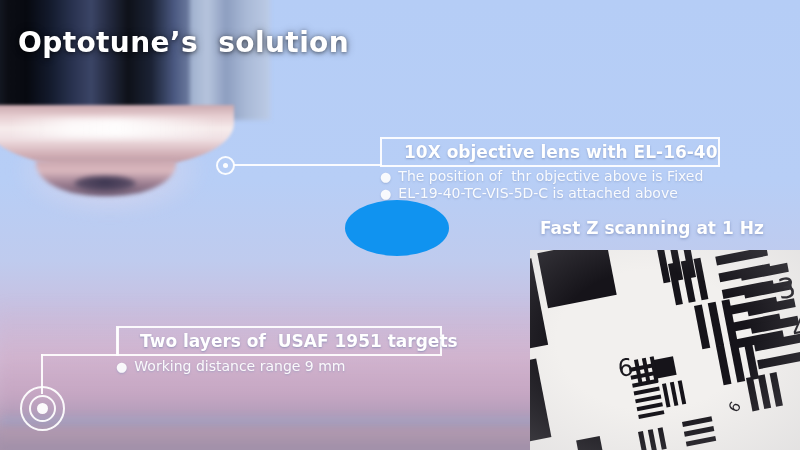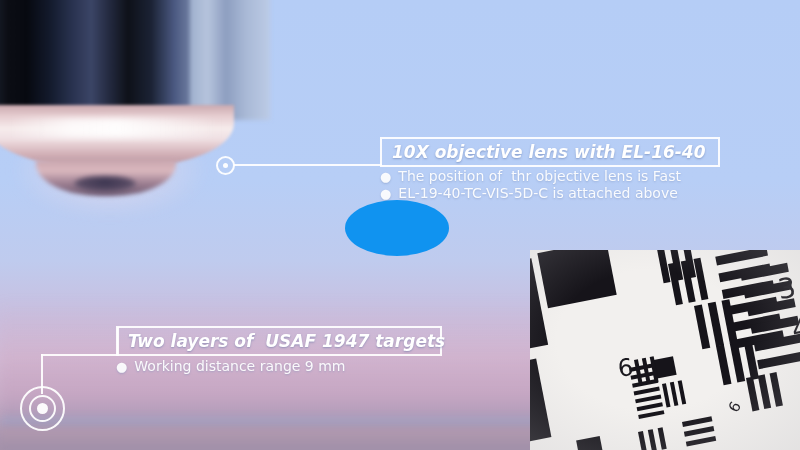--- a/index.html
+++ b/index.html
@@ -176,22 +176,21 @@
     white-space: pre;
   }
 
   
   .callout-box {
     position: absolute;
     border: 2px solid rgba(255,255,255,0.92);
     box-sizing: border-box;
     display: flex;
     align-items: center;
-    padding: 0 10px;
-    font-style: italic;
+    padding: 0 22px;
   }
   .callout-title {
     font-size: 17px;
     font-weight: 700;
     color: #ffffff;
     white-space: pre;
     text-shadow: 0 1px 2px rgba(90,110,160,0.5);
   }
   .callout-bullets {
     position: absolute;
@@ -294,35 +293,36 @@
   <div>
     <div class="objective-barrel"></div>
     <div class="objective-barrel2"></div>
     <div class="objective-glow"></div>
     <div class="objective-collar"></div>
     <div class="objective-collar-sheen"></div>
     <div class="objective-tip"></div>
     <div class="objective-lenslet"></div>
   </div>
 
+  <div class="slide-title">Optotune’s  solution</div>
 
   <div>
 
     <div class="marker-ring" style="left:216px; top:156px; width:19px; height:19px;"></div>
     <div class="marker-dot" style="left:223px; top:163px; width:5px; height:5px;"></div>
     <div class="leader leader-h" style="left:234px; top:164px; width:148px;"></div>
 
     <div class="callout-box" style="left:380px; top:137px; width:340px; height:30px;">
       <span class="callout-title">10X objective lens with EL-16-40</span>
     </div>
 
     <div class="callout-bullets" style="left:380px; top:168px;">
       <div class="bullet-row">
         <span class="bullet-dot">●</span>
-        <span>The position of  thr objective lens is Fast</span>
+        <span>The position of  thr objective above is Fixed</span>
       </div>
       <div class="bullet-row">
         <span class="bullet-dot">●</span>
         <span>EL-19-40-TC-VIS-5D-C is attached above</span>
       </div>
     </div>
   </div>
 
   <div class="blue-ellipse" style="left:345px; top:200px; width:104px; height:56px; background:#1093f0;"></div>
 
@@ -330,31 +330,32 @@
 
     <div class="marker-ring" style="left:20px; top:386px; width:45px; height:45px;"></div>
     <div class="marker-ring" style="left:29px; top:395px; width:27px; height:27px;"></div>
     <div class="marker-dot" style="left:37px; top:403px; width:11px; height:11px;"></div>
 
     <div class="leader leader-v" style="left:41px; top:354px; height:40px;"></div>
     <div class="leader leader-h" style="left:41px; top:354px; width:77px;"></div>
     <div class="leader leader-v" style="left:117px; top:327px; height:29px;"></div>
 
     <div class="callout-box" style="left:116px; top:326px; width:326px; height:30px;">
-      <span class="callout-title">Two layers of  USAF 1947 targets</span>
+      <span class="callout-title">Two layers of  USAF 1951 targets</span>
     </div>
 
     <div class="callout-bullets" style="left:116px; top:358px;">
       <div class="bullet-row">
         <span class="bullet-dot">●</span>
         <span>Working distance range 9 mm</span>
       </div>
     </div>
   </div>
 
+  <div class="inset-label" style="left:540px; top:218px;">Fast Z scanning at 1 Hz</div>
 
   <div class="inset" style="left:530px; top:250px; width:270px; height:200px;">
     <div class="inset-canvas">
 
       <div class="usaf-square" style="left:12px; top:-4px; width:70px; height:56px; transform:rotate(-11deg);"></div>
 
       <div class="usaf-bar" style="left:-16px; top:10px; width:26px; height:88px; transform:rotate(-11deg);"></div>
       <div class="usaf-bar" style="left:-10px; top:110px; width:24px; height:80px; transform:rotate(-11deg);"></div>
 
       <div class="usaf-group" style="left:126px; top:-6px; transform:rotate(-11deg);">

